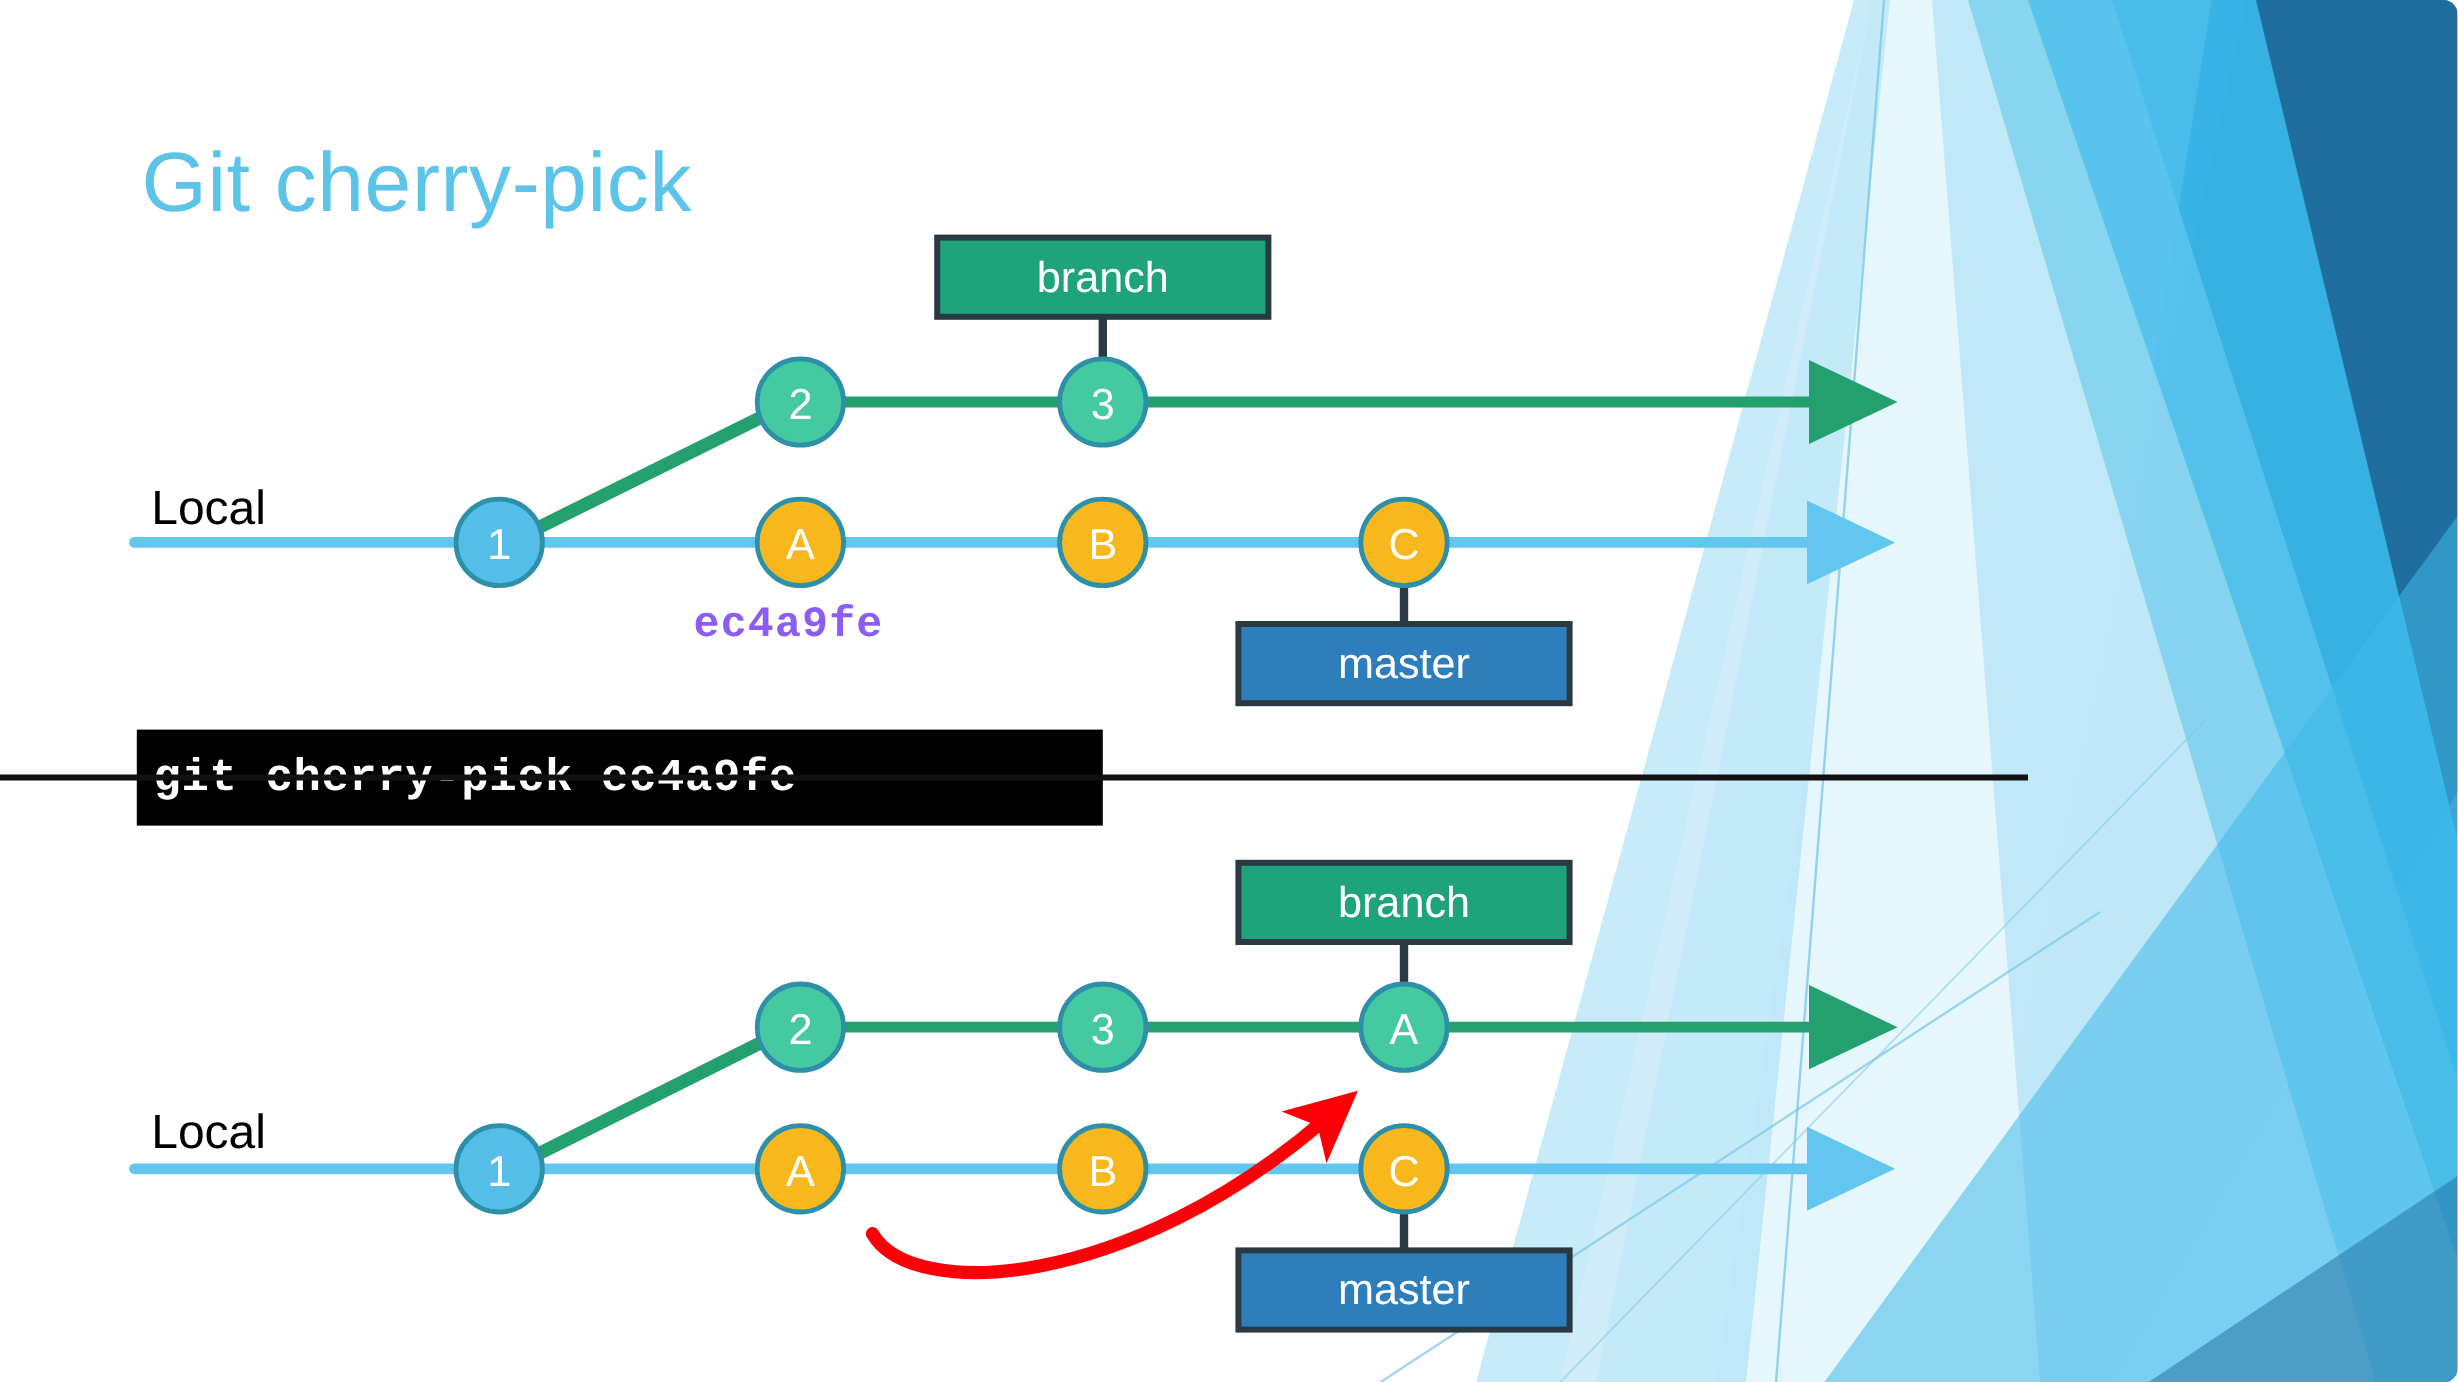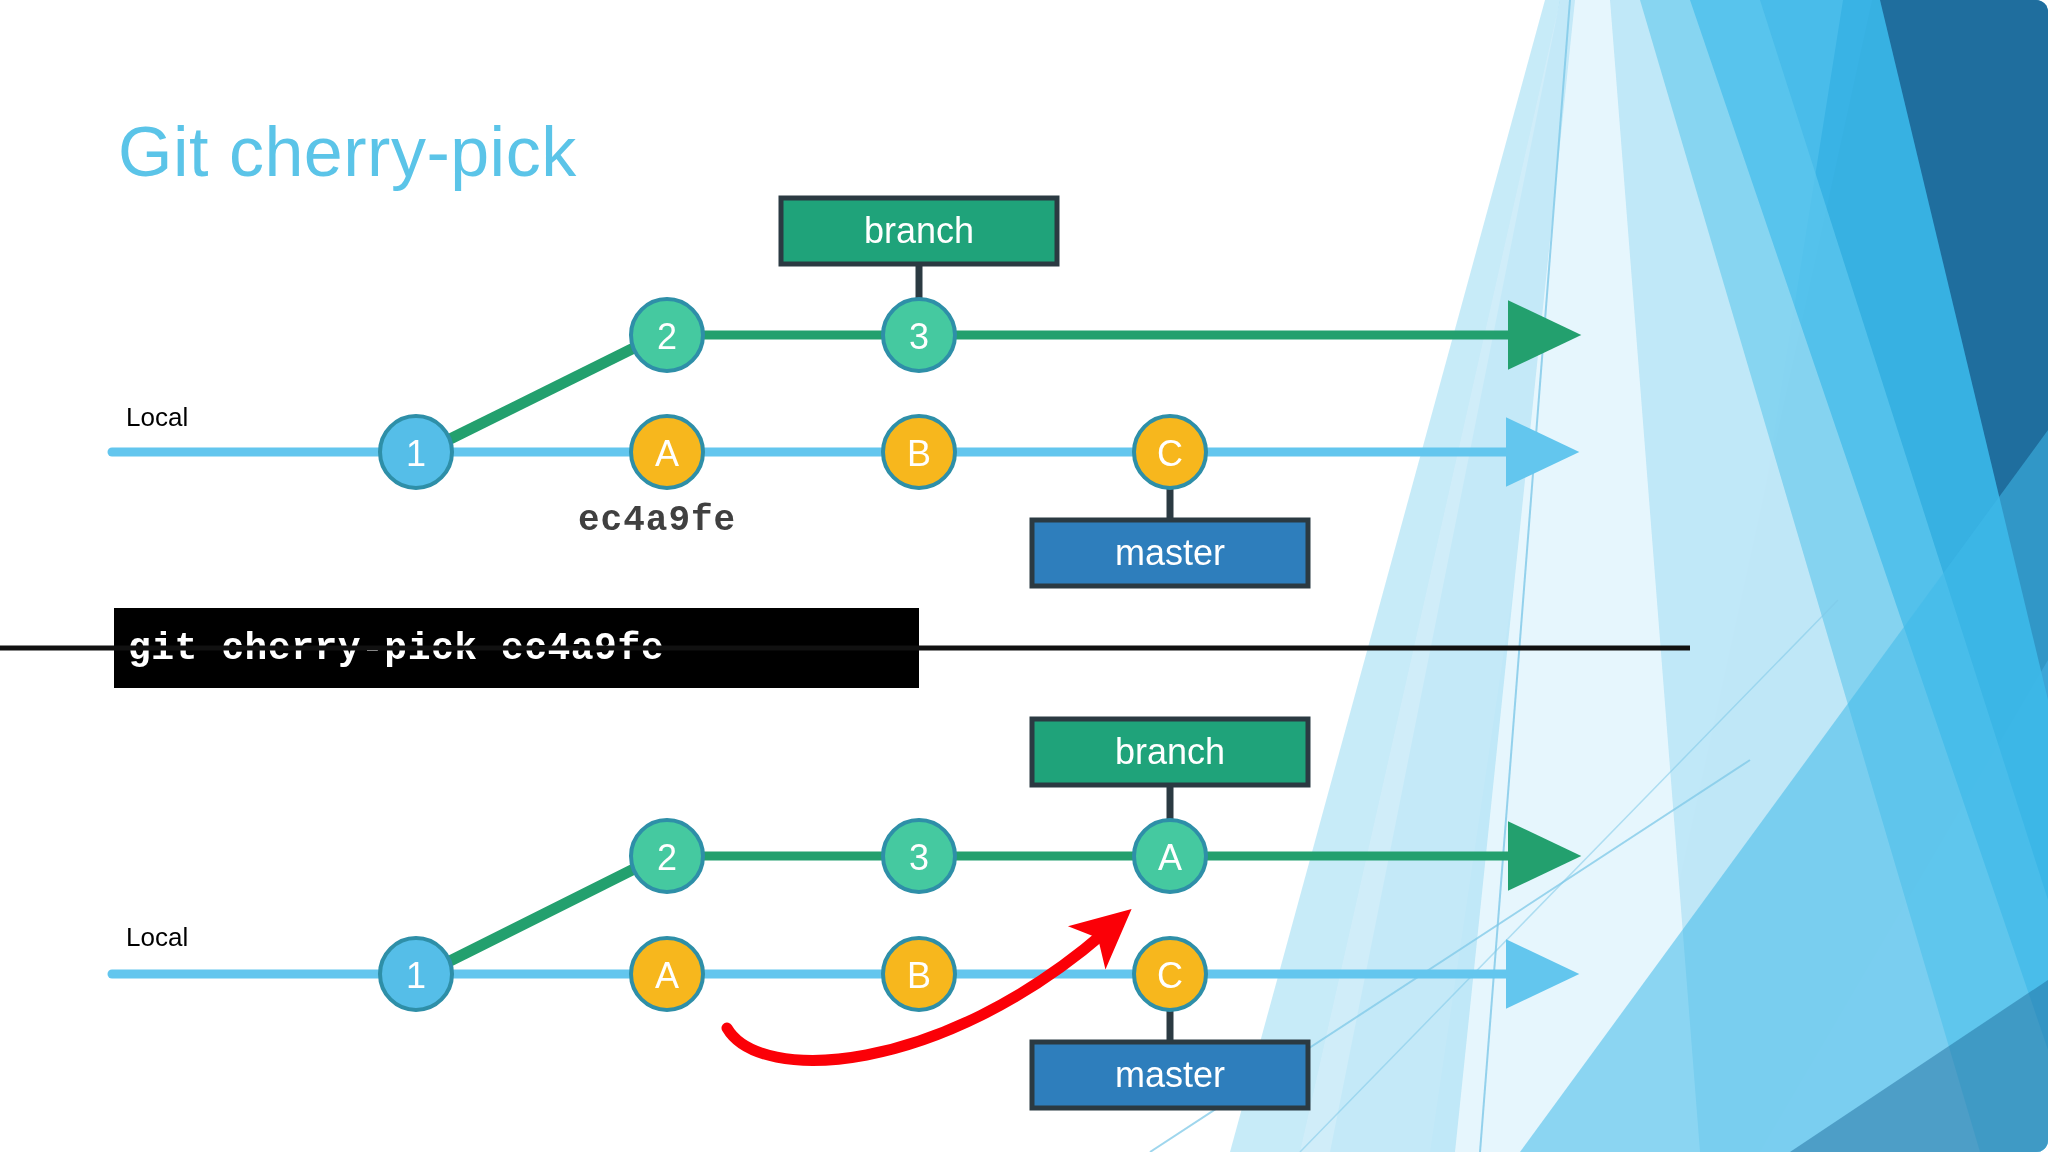--- a/index.html
+++ b/index.html
@@ -34,35 +34,35 @@
     left: 118px;
     top: 112px;
     font-size: 70px;
     color: #5BC4E8;
     font-family: "Liberation Sans", sans-serif;
     letter-spacing: 0.5px;
     white-space: nowrap;
   }
   .axis-label {
     position: absolute;
-    font-size: 26px;
+    font-size: 40px;
     color: #000000;
     font-family: "Liberation Sans", sans-serif;
     white-space: nowrap;
   }
   .axis-label.local-top { left: 126px; top: 402px; }
   .axis-label.local-bottom { left: 126px; top: 922px; }
 
   .commit-hash {
     position: absolute;
     left: 578px;
     top: 500px;
     font-size: 36px;
     font-weight: bold;
-    color: #404040;
+    color: #8b5cf6;
     font-family: "Liberation Mono", monospace;
     letter-spacing: 1px;
     white-space: nowrap;
   }
 
   .cmd-bar {
     position: absolute;
     left: 114px;
     top: 608px;
     width: 805px;

